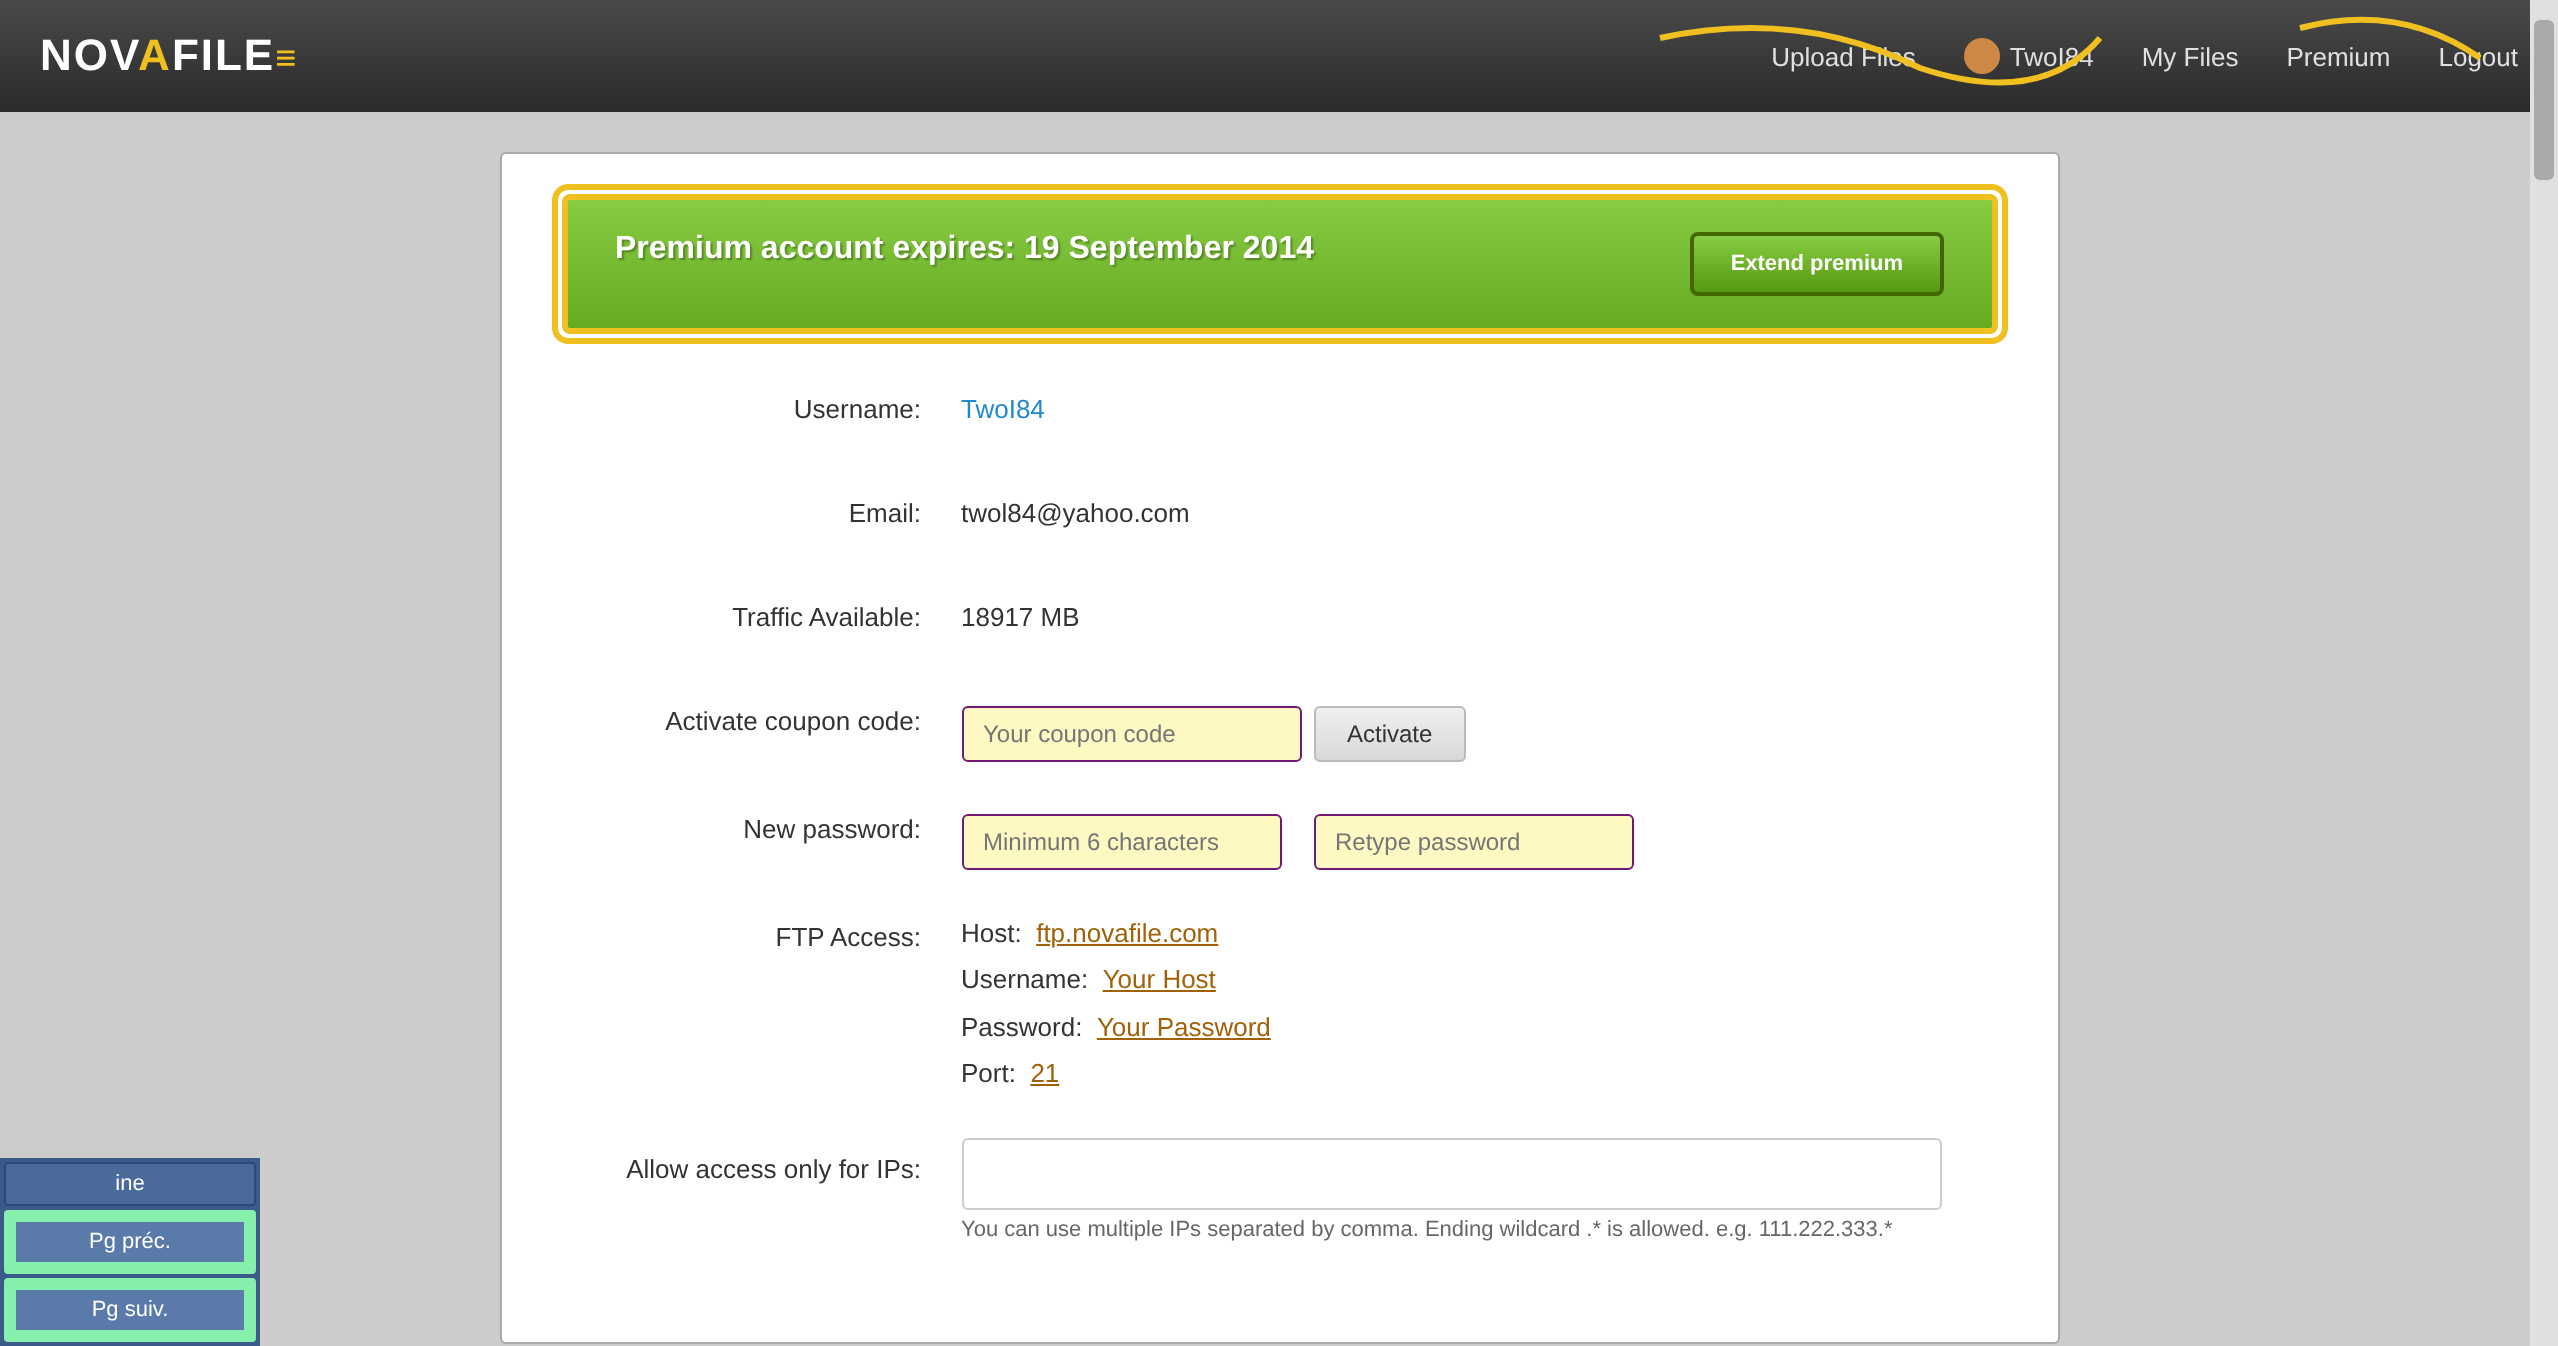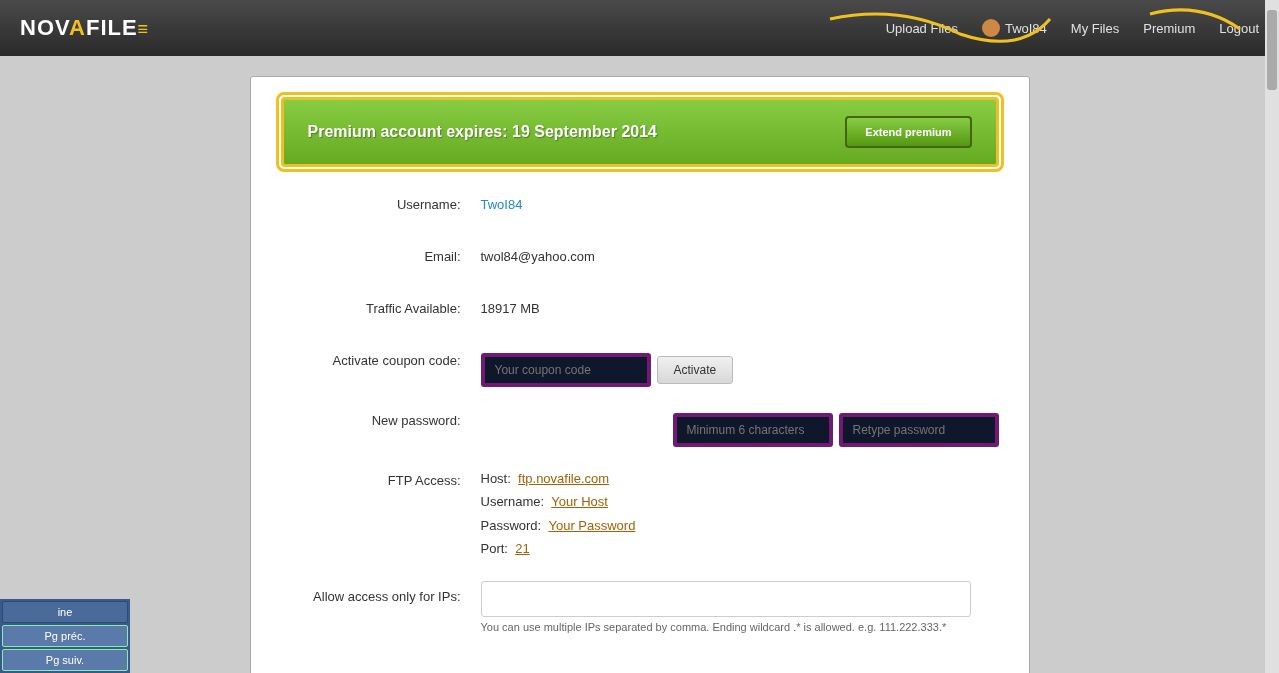--- a/index.html
+++ b/index.html
@@ -86,21 +86,21 @@
     .panel-body {
       padding: 20px 30px 30px;
     }
 
     
     .premium-banner {
       background: linear-gradient(180deg, #88cc44 0%, #66aa22 100%);
       border-radius: 4px;
       padding: 16px 24px;
       display: flex;
-      align-items: center;
+      align-items: flex-start;
       justify-content: space-between;
       margin-bottom: 24px;
       position: relative;
       border: 3px solid #f0c020;
     }
 
     .premium-text {
       color: white;
       font-size: 16px;
       font-weight: bold;
@@ -162,47 +162,46 @@
     }
 
     
     .coupon-group {
       display: flex;
       gap: 6px;
       align-items: center;
     }
 
     .text-input {
-      border: 4px solid #701a75;
+      border: 1px solid #701a75;
       border-radius: 3px;
       padding: 6px 10px;
       font-size: 12px;
       color: #888;
-      background: #0f172a;
+      background: #fef9c3;
       outline: none;
     }
 
     .coupon-input { width: 170px; }
     .password-input { width: 160px; }
 
     .activate-btn {
       background: linear-gradient(180deg, #f0f0f0 0%, #d8d8d8 100%);
       border: 1px solid #bbb;
       border-radius: 3px;
       padding: 6px 16px;
       font-size: 12px;
       cursor: pointer;
       color: #333;
     }
 
     
     .password-group {
       display: flex;
-      gap: 6px;
-      justify-content: flex-end;
+      gap: 16px;
     }
 
     
     .ftp-info {
       color: #333;
       font-size: 13px;
       line-height: 1.8;
     }
     .ftp-link {
       color: #a16207;
@@ -252,21 +251,21 @@
       left: 0;
       width: 130px;
       background: #3a5a8a;
       display: flex;
       flex-direction: column;
       gap: 2px;
       padding: 2px;
     }
     .taskbar-btn {
       background: #5a7aaa;
-      border: 1px solid #86efac;
+      border: 6px solid #86efac;
       border-radius: 2px;
       color: white;
       font-size: 11px;
       padding: 4px 0;
       cursor: pointer;
       text-align: center;
     }
     .taskbar-label {
       background: #4a6a9a;
       border: 1px solid #2a4a7a;

